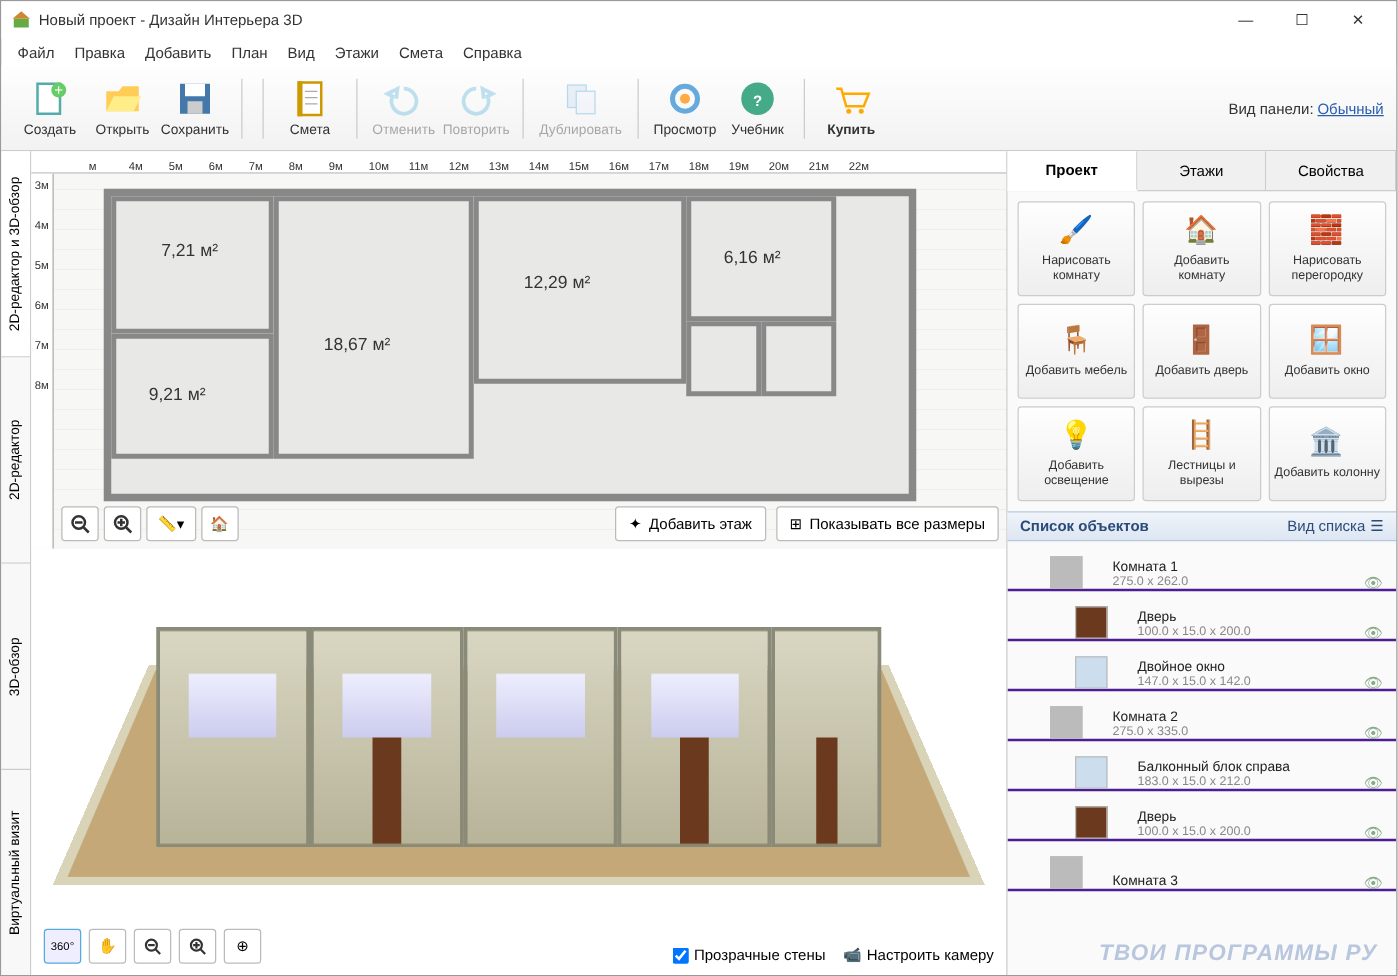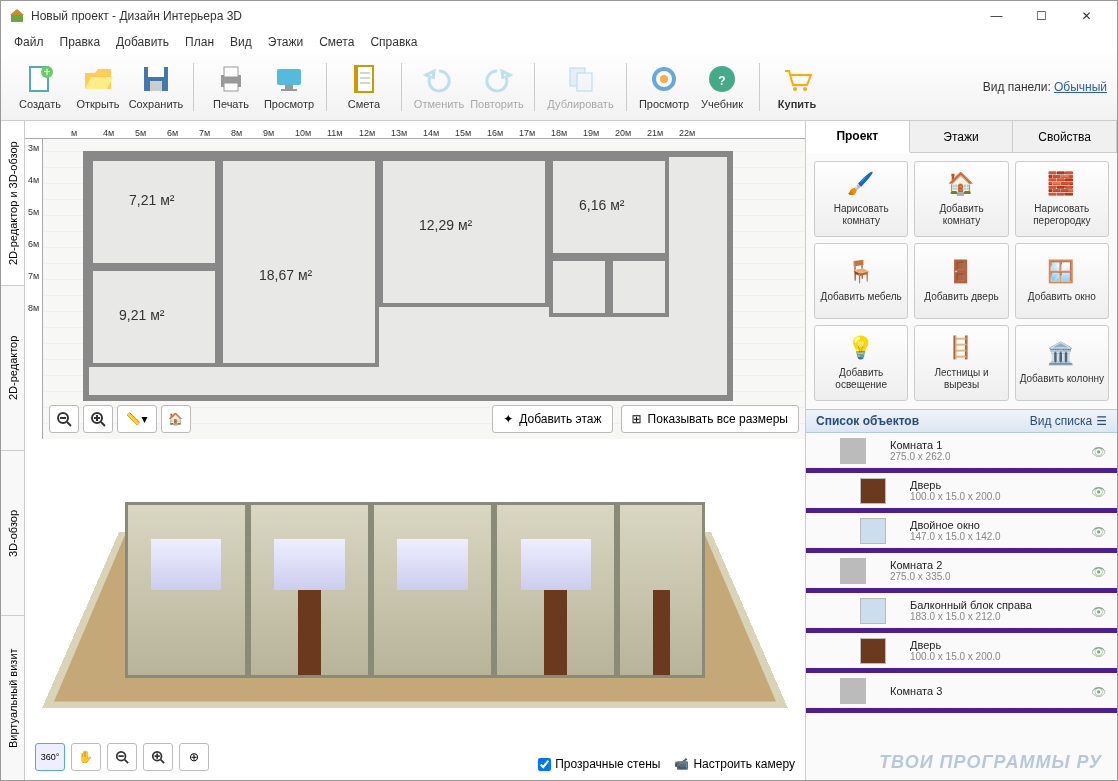--- a/index.html
+++ b/index.html
@@ -54,21 +54,21 @@
 .right-tab { flex:1; display:flex; align-items:center; justify-content:center; border-right:1px solid #ccc; background:#f0f0f0; cursor:pointer;}
 .right-tab.active { background:#fff; font-weight:bold; border-bottom:2px solid #fff; margin-bottom:-1px;}
 .section-hdr { height:26px; background:linear-gradient(#f0f4fa,#dce6f2); border-bottom:1px solid #b8c8dc; display:flex; align-items:center; padding:0 10px; font-weight:bold; color:#2a4a7a;}
 .design-grid { padding:8px; display:grid; grid-template-columns:repeat(3,1fr); gap:6px;}
 .design-btn { height:76px; background:linear-gradient(#fefefe,#eee); border:1px solid #ccc; border-radius:3px; display:flex; flex-direction:column; align-items:center; justify-content:center; cursor:pointer; padding:4px;}
 .design-btn-icon { width:28px; height:28px; margin-bottom:4px;}
 .design-btn-label { font-size:10px; text-align:center; color:#333; line-height:1.2;}
 .list-hdr { height:24px; background:linear-gradient(#f0f4fa,#dce6f2); border-top:1px solid #b8c8dc; border-bottom:1px solid #b8c8dc; display:flex; align-items:center; padding:0 10px; font-weight:bold; color:#2a4a7a; justify-content:space-between;}
 .list-hdr-r { font-weight:normal; font-size:10px; display:flex; align-items:center; gap:4px;}
 .obj-list { flex:1; overflow:hidden;}
-.obj-item { height:40px; display:flex; align-items:center; padding:0 10px; border-bottom:5px solid #4c1d95; gap:24px;}
+.obj-item { height:40px; display:flex; align-items:flex-end; padding:0 10px; border-bottom:2px solid #4c1d95; gap:24px;}
 .obj-icon { width:26px; height:26px; background:#ddd; border:1px solid #bbb;}
 .obj-text { flex:1;}
 .obj-name { font-size:11px; color:#222;}
 .obj-dim { font-size:10px; color:#888;}
 .obj-eye { width:16px; height:12px; color:#8a8; }
 .watermark { position:absolute; right:16px; bottom:8px; font-size:18px; font-weight:bold; font-style:italic; color:rgba(60,100,170,0.35); letter-spacing:1px; pointer-events:none;}
 .disabled { opacity:0.4; }
 </style>
 </head>
 <body>
@@ -125,42 +125,20 @@
           <svg viewBox="0 0 32 32">
             <rect x="4" y="4" width="24" height="24" fill="#47a"></rect>
             <rect x="8" y="4" width="16" height="10" fill="#fff"></rect>
             <rect x="10" y="18" width="12" height="10" fill="#ccc"></rect>
           </svg>
         </span>
         <span class="toolbar-label">Сохранить</span>
       </div>
   </div>
   <div class="toolbar-sep"></div>
-  <div class="toolbar-group">
-    <div class="toolbar-btn">
-        <span class="toolbar-icon">
-          <svg viewBox="0 0 32 32">
-            <rect x="6" y="12" width="20" height="12" fill="#999"></rect>
-            <rect x="9" y="4" width="14" height="10" fill="#fff" stroke="#999"></rect>
-            <rect x="9" y="20" width="14" height="8" fill="#fff" stroke="#999"></rect>
-          </svg>
-        </span>
-        <span class="toolbar-label">Печать</span>
-      </div>
-    <div class="toolbar-btn">
-        <span class="toolbar-icon">
-          <svg viewBox="0 0 32 32">
-            <rect x="4" y="6" width="24" height="16" rx="2" fill="#5bd"></rect>
-            <rect x="12" y="22" width="8" height="4" fill="#999"></rect>
-            <rect x="8" y="26" width="16" height="2" fill="#999"></rect>
-          </svg>
-        </span>
-        <span class="toolbar-label">Просмотр</span>
-      </div>
-  </div>
   <div class="toolbar-sep"></div>
   <div class="toolbar-group">
     <div class="toolbar-btn">
         <span class="toolbar-icon">
           <svg viewBox="0 0 32 32">
             <rect x="7" y="3" width="18" height="26" fill="#fff" stroke="#c90" stroke-width="2"></rect>
             <rect x="6" y="2" width="4" height="28" fill="#c90"></rect>
             <line x1="12" y1="10" x2="22" y2="10" stroke="#aaa"></line>
             <line x1="12" y1="15" x2="22" y2="15" stroke="#aaa"></line>
             <line x1="12" y1="20" x2="22" y2="20" stroke="#aaa"></line>

